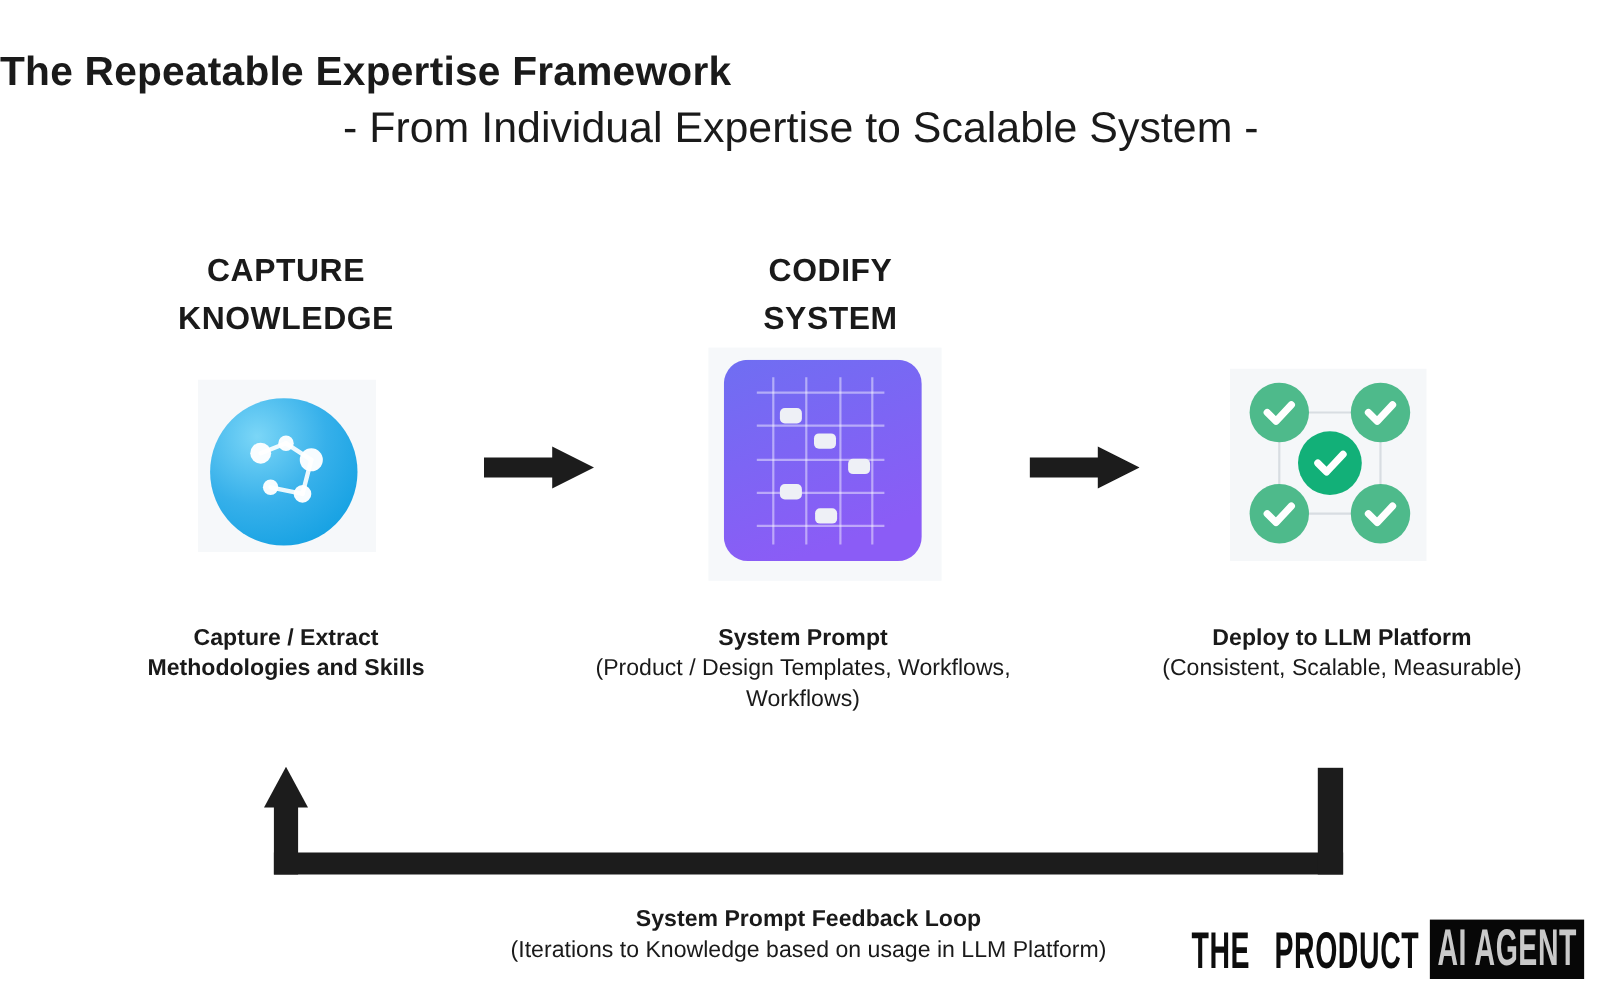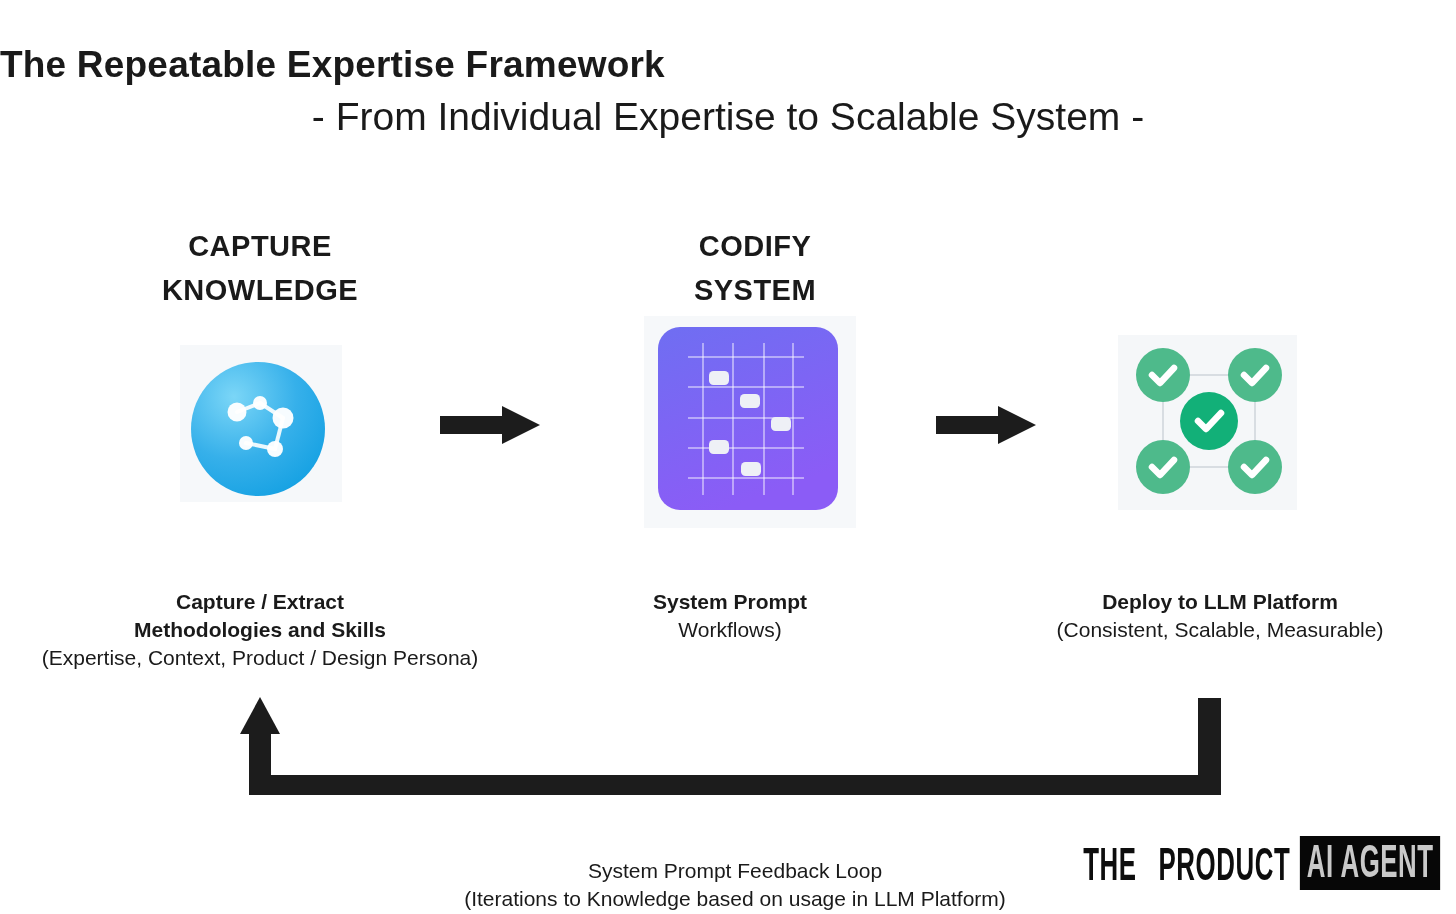--- a/index.html
+++ b/index.html
@@ -17,31 +17,31 @@
   }
   .col-head{
     position:absolute;top:224px;width:400px;text-align:center;
     font-size:29px;font-weight:700;line-height:44px;letter-spacing:.5px;
   }
   .col-head.c1{left:60px}.col-head.c2{left:555px}.col-head.c3{left:1006px}
   .icon-tile{position:absolute;}
   .tile-backdrop{position:absolute;background:var(--tile-bg,#f6f8fa);}
   .desc{
     position:absolute;top:566px;width:500px;text-align:center;
-    font-size:21px;line-height:28px;font-weight:400;margin-top:22px;
+    font-size:21px;line-height:28px;font-weight:400;
   }
   .desc .b{font-weight:700;}
   .desc.c1{left:10px}.desc.c2{left:480px}.desc.c3{left:970px}
   .arrow-svg{position:absolute;top:404px;}
   .loop-svg{position:absolute;left:235px;top:690px;}
   .loop-label{
     position:absolute;top:822px;left:335px;width:800px;text-align:center;
     font-size:21px;line-height:28px;
   }
-  .loop-label .b{font-weight:400;margin-top:35px;}
+  .loop-label .b{font-weight:700;}
   .logo{
     position:absolute;top:837px;right:16px;height:52px;
     display:flex;align-items:center;gap:18px;
     transform:scaleX(0.55);transform-origin:100% 50%;
     white-space:nowrap;
   }
   .logo-text{
     font-size:47px;font-weight:700;letter-spacing:1px;word-spacing:26px;color:#0d0d0d;
   }
   .logo-badge{
@@ -143,24 +143,24 @@
       <path d="M126,40 L134,48 L148,33"></path>
       <path d="M34,132 L42,140 L56,125"></path>
       <path d="M126,132 L134,140 L148,125"></path>
       <path d="M80,86 L88,94 L103,78"></path>
     </g>
   </svg>
 
   <div class="desc c1">
     <div class="b">Capture / Extract</div>
     <div class="b">Methodologies and Skills</div>
-    <div>(Expertise, Context, Product / Design Persona)</div>
   </div>
   <div class="desc c2">
     <div class="b">System Prompt</div>
+    <div>(Product / Design Templates, Workflows,</div>
     <div>Workflows)</div>
   </div>
   <div class="desc c3">
     <div class="b">Deploy to LLM Platform</div>
     <div>(Consistent, Scalable, Measurable)</div>
   </div>
 
   <svg class="loop-svg" width="995" height="112" viewBox="0 0 995 112">
     <g fill="#1c1c1c">
       <polygon points="5,44 25,7 45,44"></polygon>

